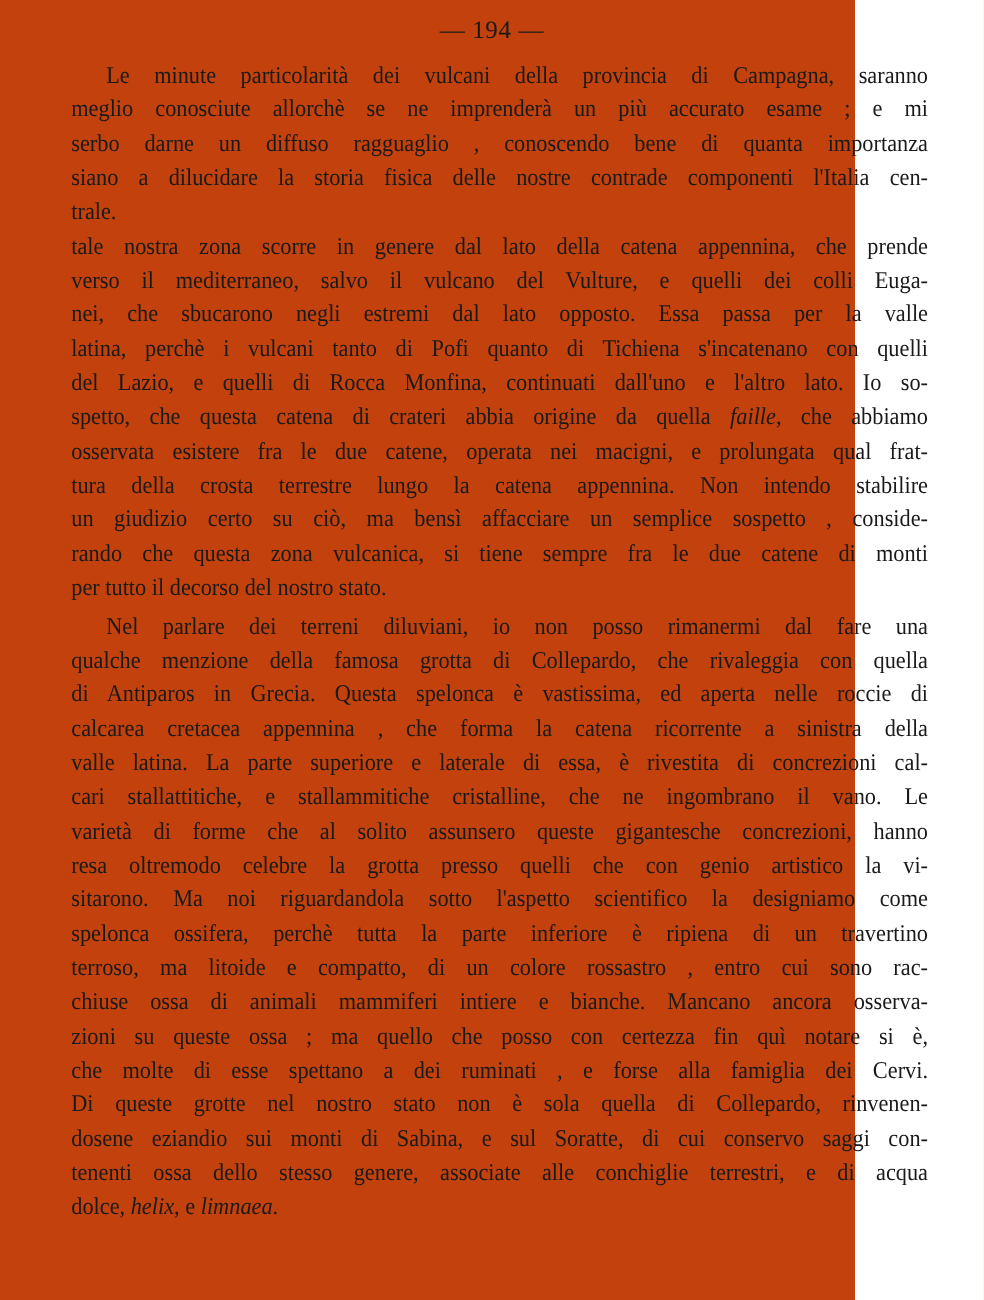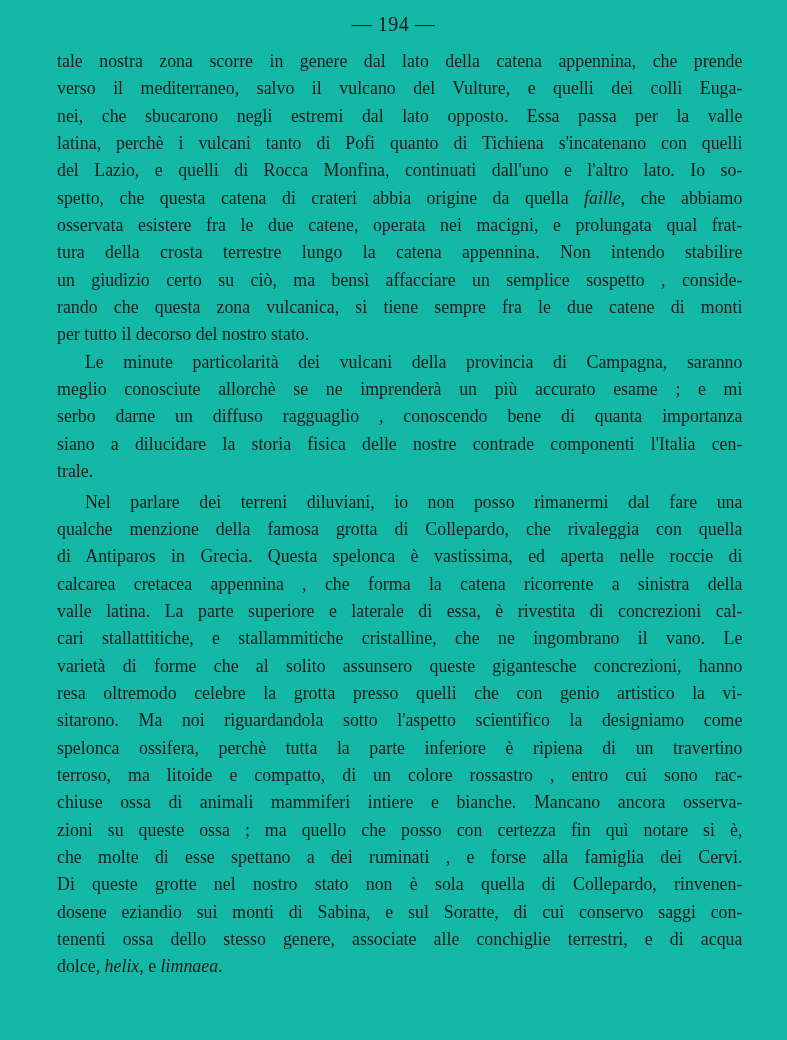--- a/index.html
+++ b/index.html
@@ -1,19 +1,19 @@
 <!DOCTYPE html>
 <html><head>
 <meta charset="utf-8">
 <style>
   html, body { margin: 0; padding: 0; background: #ffffff; }
   body { width: 787px; height: 1040px; overflow: hidden; position: relative; }
   .page {
-    position: absolute; left: 0; top: 0; width: 787px; height: 1040px;
-    background: #14b8a6; color: #1a1a1a;
+    position: absolute; left: 0; top: 0; width: 684px; height: 1040px;
+    background: #c2410c; color: #1a1a1a;
     font-family: "Liberation Serif", "DejaVu Serif", serif;
   }
   .page-header {
     position: absolute; top: 10px; left: 0; width: 787px; text-align: center;
     font-size: 20px; line-height: 28px; letter-spacing: 0.5px;
   }
   .body-text {
     position: absolute; left: 57px; top: 47px; width: 686px;
   }
   .line {
@@ -30,39 +30,39 @@
 </style>
 </head>
 <body>
 
 <div class="page">
   <div class="page-header">— 194 —</div>
 
   <div class="body-text">
 
     <div>
+      <span class="line indent-small">Le minute particolarità dei vulcani della provincia di Campagna, saranno</span>
+      <span class="line">meglio conosciute allorchè se ne imprenderà un più accurato esame ; e mi</span>
+      <span class="line">serbo darne un diffuso ragguaglio , conoscendo bene di quanta importanza</span>
+      <span class="line">siano a dilucidare la storia fisica delle nostre contrade componenti l'Italia cen-</span>
+      <span class="line last">trale.</span>
+    </div>
+
+    <div>
       <span class="line">tale nostra zona scorre in genere dal lato della catena appennina, che prende</span>
       <span class="line">verso il mediterraneo, salvo il vulcano del Vulture, e quelli dei colli Euga-</span>
       <span class="line">nei, che sbucarono negli estremi dal lato opposto. Essa passa per la valle</span>
       <span class="line">latina, perchè i vulcani tanto di Pofi quanto di Tichiena s'incatenano con quelli</span>
       <span class="line">del Lazio, e quelli di Rocca Monfina, continuati dall'uno e l'altro lato. Io so-</span>
       <span class="line"><span>spetto, che questa catena di crateri abbia origine da quella </span><i>faille</i><span>, che abbiamo</span></span>
       <span class="line">osservata esistere fra le due catene, operata nei macigni, e prolungata qual frat-</span>
       <span class="line">tura della crosta terrestre lungo la catena appennina. Non intendo stabilire</span>
       <span class="line">un giudizio certo su ciò, ma bensì affacciare un semplice sospetto , conside-</span>
       <span class="line">rando che questa zona vulcanica, si tiene sempre fra le due catene di monti</span>
       <span class="line last">per tutto il decorso del nostro stato.</span>
-    </div>
-
-    <div>
-      <span class="line indent-small">Le minute particolarità dei vulcani della provincia di Campagna, saranno</span>
-      <span class="line">meglio conosciute allorchè se ne imprenderà un più accurato esame ; e mi</span>
-      <span class="line">serbo darne un diffuso ragguaglio , conoscendo bene di quanta importanza</span>
-      <span class="line">siano a dilucidare la storia fisica delle nostre contrade componenti l'Italia cen-</span>
-      <span class="line last">trale.</span>
     </div>
 
     <div>
       <span class="line indent-small gap">Nel parlare dei terreni diluviani, io non posso rimanermi dal fare una</span>
       <span class="line">qualche menzione della famosa grotta di Collepardo, che rivaleggia con quella</span>
       <span class="line">di Antiparos in Grecia. Questa spelonca è vastissima, ed aperta nelle roccie di</span>
       <span class="line">calcarea cretacea appennina , che forma la catena ricorrente a sinistra della</span>
       <span class="line">valle latina. La parte superiore e laterale di essa, è rivestita di concrezioni cal-</span>
       <span class="line">cari stallattitiche, e stallammitiche cristalline, che ne ingombrano il vano. Le</span>
       <span class="line">varietà di forme che al solito assunsero queste gigantesche concrezioni, hanno</span>

